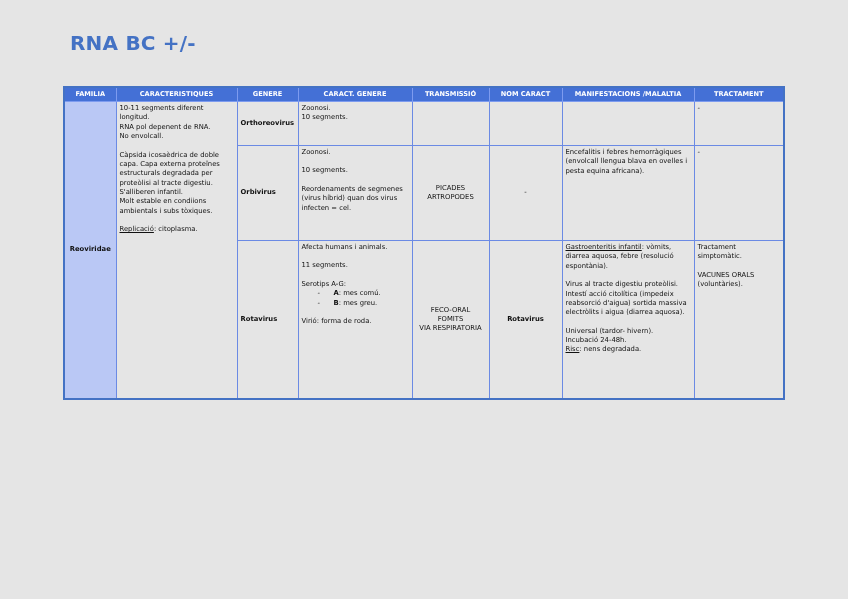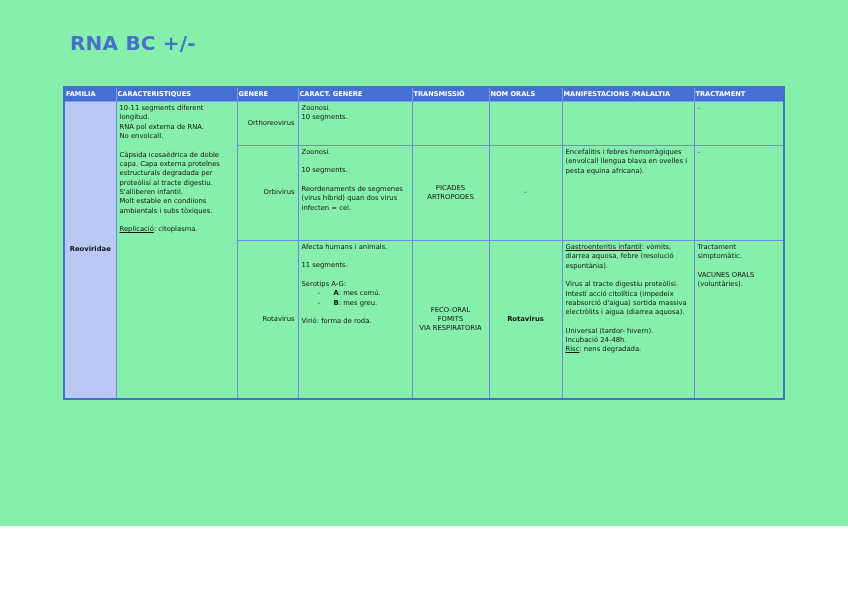--- a/index.html
+++ b/index.html
@@ -1,47 +1,47 @@
 <!DOCTYPE html>
 <html><head>
 <meta charset="utf-8">
 <style>
   html,body{margin:0;padding:0;}
   body{
     width:848px;height:599px;background:#ffffff;
     font-family:"DejaVu Sans","Liberation Sans",sans-serif;
   }
-  .page{position:relative;width:848px;height:526px;overflow:hidden;background:#86efac;}
+  .page{position:relative;width:848px;height:599px;overflow:hidden;background:#e5e5e5;}
   .doc-title{
     position:absolute;left:70px;top:31px;
     font-size:20px;font-weight:600;color:#4472c4;letter-spacing:.2px;
   }
   table.virus-table{
     position:absolute;left:63px;top:86px;width:720px;
     border-collapse:collapse;table-layout:fixed;
     font-size:6.8px;line-height:1.38;color:#111;
     border:2px solid #4472c4;
   }
   .virus-table th,.virus-table td{
     border:1px solid #6b8ae4;
     padding:2px 3px;vertical-align:top;text-align:left;overflow:hidden;
     word-wrap:break-word;
   }
   .virus-table thead th{
     background:#4470d6;color:#ffffff;
-    font-size:6.6px;font-weight:bold;text-align:left;
+    font-size:6.6px;font-weight:bold;text-align:center;
     padding:2px 1px;height:9px;border-color:#7d9bef;margin-left:47px;
   }
   tr.r1 td{height:39px;}
   tr.r2 td{height:90px;}
   tr.r3 td{height:153px;}
   td.familia-cell{
     background:#bac8f5;text-align:center;vertical-align:middle;font-weight:bold;margin-left:28px;
   }
-  td.genere-cell{text-align:right;vertical-align:middle;font-weight:normal;}
+  td.genere-cell{text-align:left;vertical-align:middle;font-weight:bold;}
   td.trans-cell{text-align:center;vertical-align:middle;}
   td.nom-cell{text-align:center;vertical-align:middle;}
   td.nom-cell.bold{font-weight:bold;}
   .gap{height:9px;}
   .u{text-decoration:underline;}
   .b{font-weight:bold;}
   .bullet-line{display:flex;padding-left:16px;}
   .bullet-line .bullet{width:16px;flex:none;}
   .ln{min-height:9px;}
 </style>
@@ -63,33 +63,33 @@
         <col style="width:132px">
         <col style="width:90px">
     </colgroup>
     <thead>
       <tr>
         <th>FAMILIA</th>
         <th>CARACTERISTIQUES</th>
         <th>GENERE</th>
         <th>CARACT. GENERE</th>
         <th>TRANSMISSIÓ</th>
-        <th>NOM ORALS</th>
+        <th>NOM CARACT</th>
         <th>MANIFESTACIONS /MALALTIA</th>
         <th>TRACTAMENT</th>
       </tr>
     </thead>
     <tbody>
       <tr class="r1">
         <td class="familia-cell" rowspan="3">
           <span>Reoviridae</span>
         </td>
         <td rowspan="3">
           <div class="ln">10-11 segments diferent longitud.</div>
-          <div class="ln">RNA pol externa de RNA.</div>
+          <div class="ln">RNA pol depenent de RNA.</div>
           <div class="ln">No envolcall.</div>
           <div class="gap"></div>
           <div class="ln">Càpsida icosaèdrica de doble capa. Capa externa proteïnes estructurals degradada per proteòlisi al tracte digestiu.</div>
           <div class="ln">S'alliberen infantil.</div>
           <div class="ln">Molt estable en condiions ambientals i subs tòxiques.</div>
           <div class="gap"></div>
           <div class="ln"><span class="u">Replicació</span><span>: citoplasma.</span></div>
         </td>
         <td class="genere-cell">
           <span>Orthoreovirus</span>

